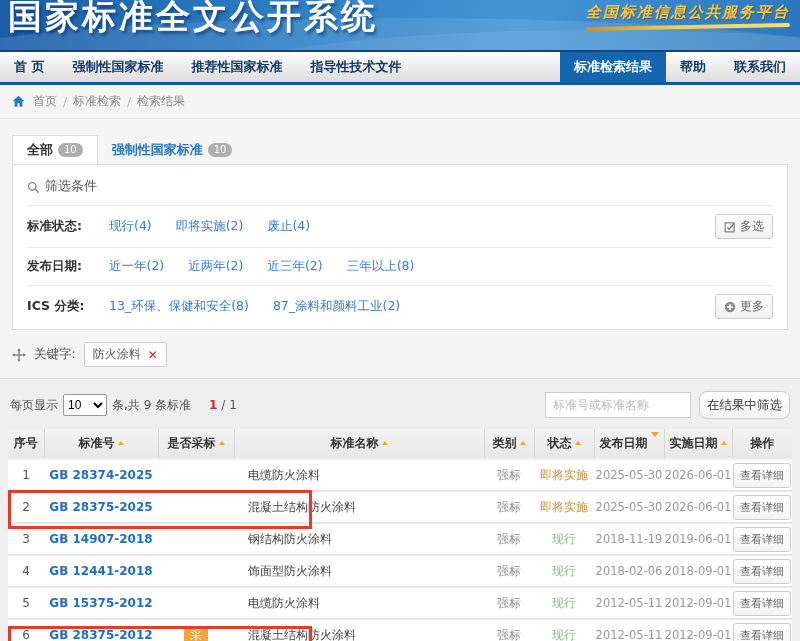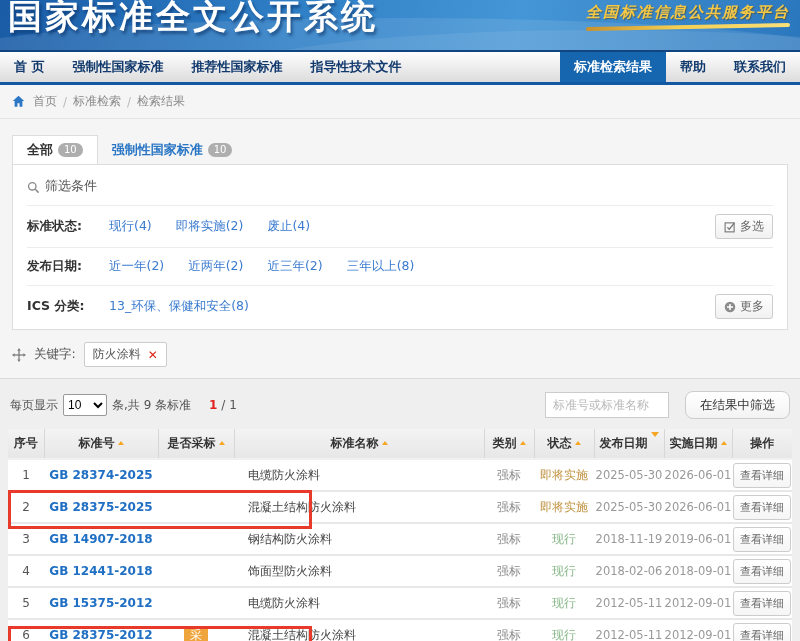--- a/index.html
+++ b/index.html
@@ -70,24 +70,24 @@
   .kw-close { color:#dd2211; font-weight:bold; font-size:12px; cursor:pointer; }
 
   
   .results { border-top:1px solid #d9d9d9; background:#efefef; padding:12px 8px 0; }
   .toolbar { display:flex; align-items:center; padding:0 2px 10px; font-size:12px; color:#555; }
   .per-page-select { width:44px; height:22px; font-size:12px; border:1px solid #999;
     border-radius:2px; background:#fff; margin:0 5px; }
   .page-ind { margin-left:18px; }
   .page-cur { color:#e02020; font-weight:bold; }
   .toolbar-spacer { flex:1; }
-  .result-search { width:124px; height:26px; border:1px solid #ccc; padding:0 7px; font-size:12px;
+  .result-search { width:146px; height:26px; border:1px solid #ccc; padding:0 7px; font-size:12px;
     color:#333; background:#fff; }
   .result-search::placeholder { color:#b9b9b9; }
-  .result-filter-btn { height:28px; margin-left:16px; padding:0 14px; font-size:12.5px; color:#333;
+  .result-filter-btn { height:28px; margin-left:8px; padding:0 7px; font-size:12.5px; color:#333;
     background:linear-gradient(#fff,#f3f3f3); border:1px solid #ccc; border-radius:8px; cursor:pointer; }
 
   
   .table-wrap { position:relative; }
   table { width:784px; border-collapse:collapse; table-layout:fixed; background:transparent; }
   col.c-seq{width:36px} col.c-code{width:114px} col.c-adopt{width:76px} col.c-name{width:250px}
   col.c-cat{width:50px} col.c-status{width:60px} col.c-pub{width:70px} col.c-impl{width:68px} col.c-op{width:60px}
   thead th { height:30px; font-size:12px; font-weight:bold; color:#333; text-align:center;
     background:linear-gradient(#f3f3f3,#e7e7e7); border-right:1px solid #d7d7d7;
     border-bottom:2px solid #f1f1f1; white-space:nowrap; }
@@ -200,20 +200,21 @@
       <span class="filter-opt">近两年(2)</span>
       <span class="filter-opt">近三年(2)</span>
       <span class="filter-opt">三年以上(8)</span>
     </span>
   </div>
 
   <div class="filter-row">
     <span class="filter-label">ICS 分类:</span>
     <span class="filter-opts" style="gap:24px;">
       <span class="filter-opt">13_环保、保健和安全(8)</span>
+      <span class="filter-opt">87_涂料和颜料工业(2)</span>
     </span>
     <button class="panel-btn">
       <span>
         <svg class="icon-svg" width="12" height="12" viewBox="0 0 16 16">
             <circle cx="8" cy="8" r="7" fill="#8c8c8c"></circle>
             <line x1="8" y1="4" x2="8" y2="12" stroke="#fff" stroke-width="2"></line>
             <line x1="4" y1="8" x2="12" y2="8" stroke="#fff" stroke-width="2"></line>
           </svg>
       </span>
       <span>更多</span>

